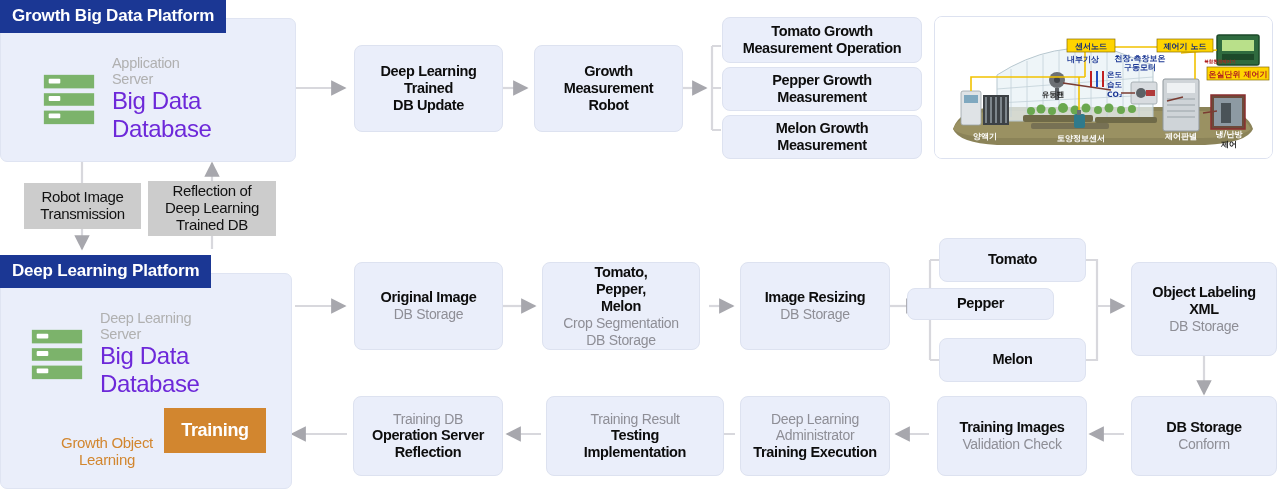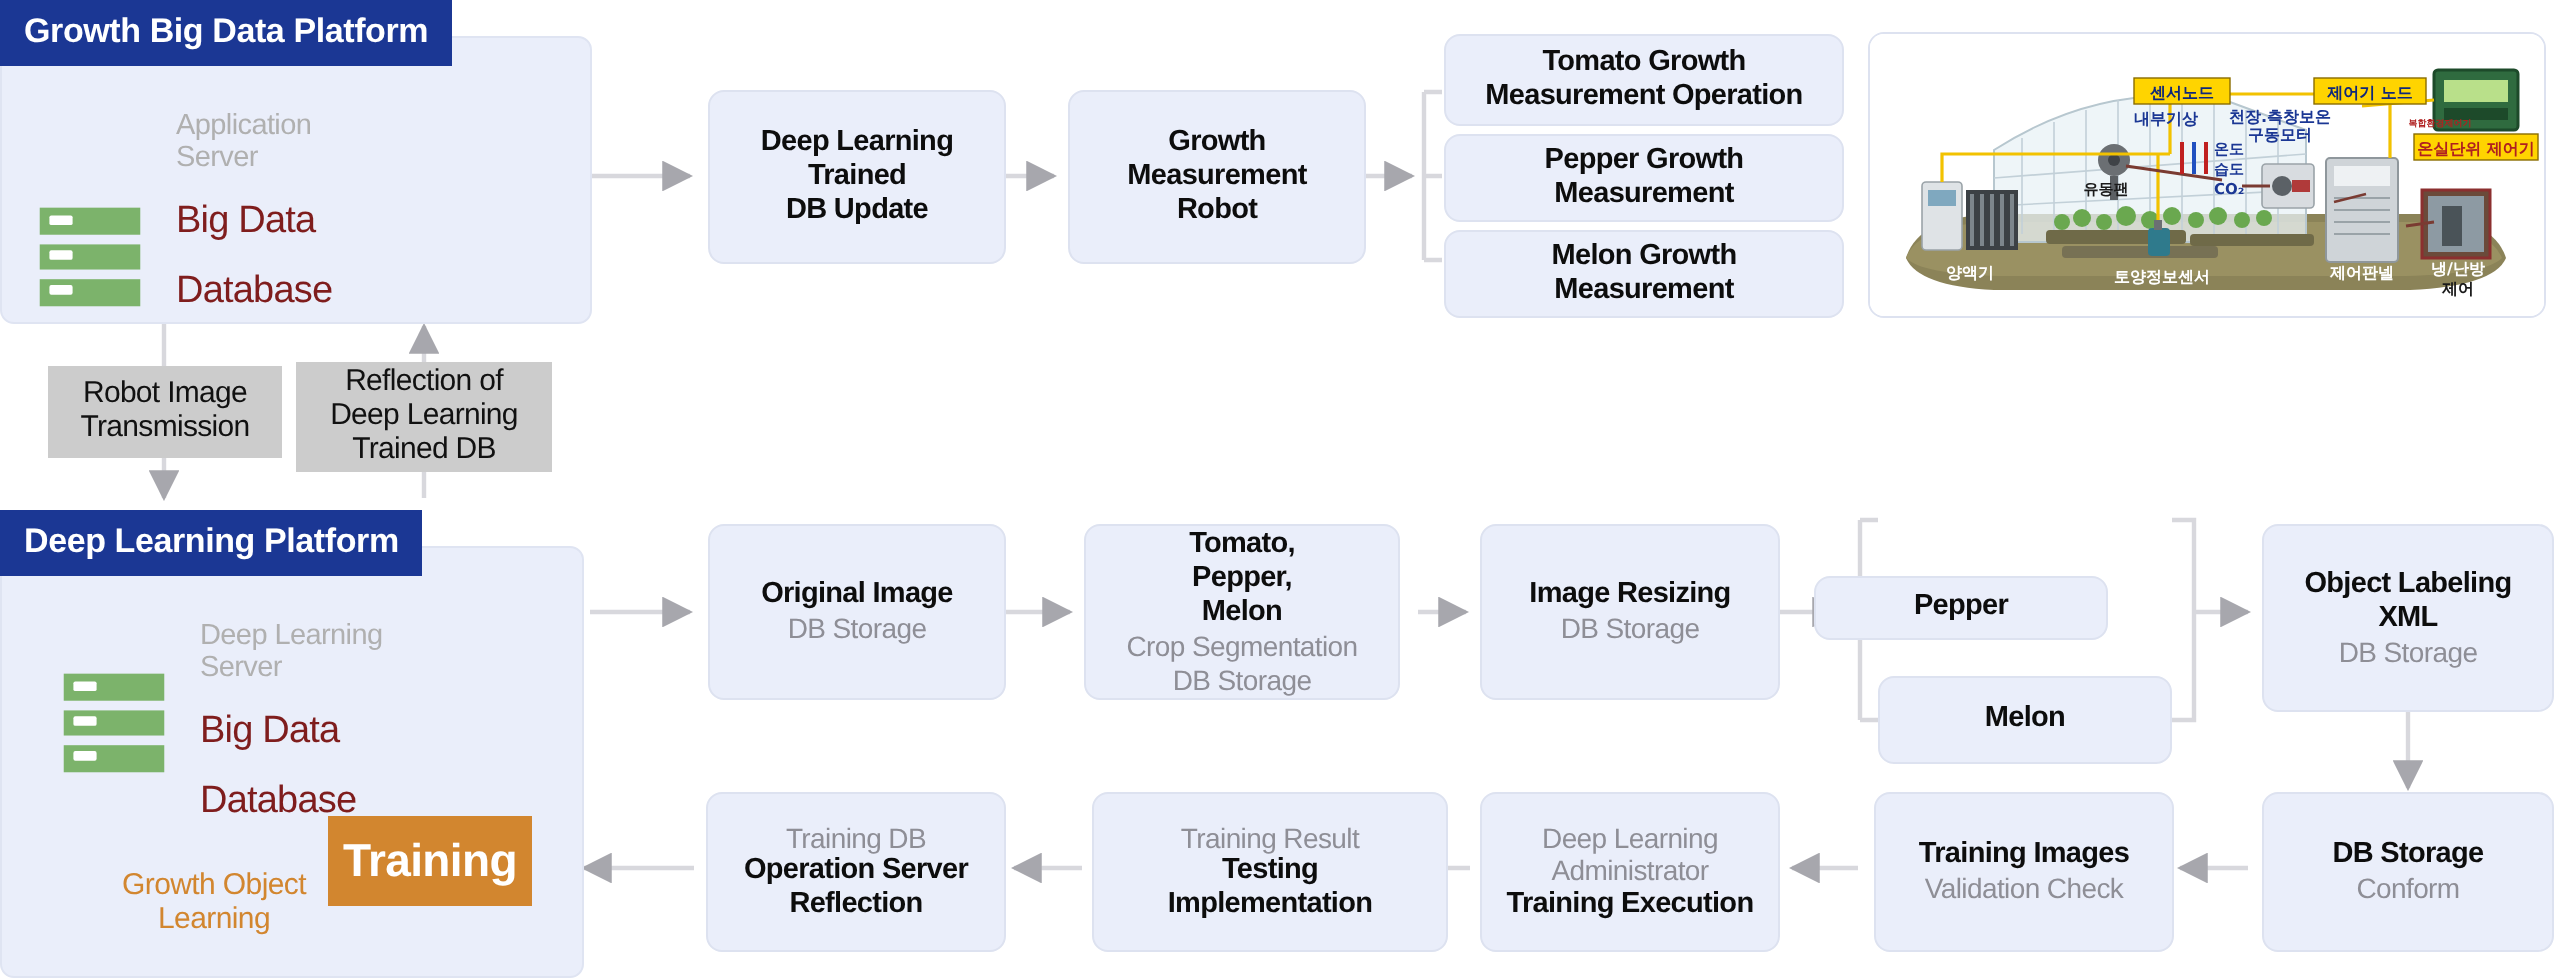--- a/index.html
+++ b/index.html
@@ -21,25 +21,25 @@
   }
   .platform-header {
     position: absolute; left: 0; top: 0;
     background: #1b3794; color: #ffffff;
     font-size: 17px; font-weight: bold; letter-spacing: -0.2px;
     padding: 6px 12px 7px 12px; white-space: nowrap; z-index: 3;
   }
   .server-row { position: absolute; display: flex; align-items: center; gap: 14px; }
   .server-icon { width: 58px; height: 58px; flex: none; }
   .server-text .sub { color: #b0b0b0; font-size: 14.5px; line-height: 1.12; letter-spacing: -0.3px; }
-  .server-text .main { color: #7f1d1d; font-size: 19px; line-height: 1.1; letter-spacing: -0.4px; margin-top: 14px; }
+  .server-text .main { color: #6d28d9; font-size: 24px; line-height: 1.1; letter-spacing: -0.4px; margin-top: 1px; }
 
   .training-box {
     position: absolute; background: #d2862f;
-    color: #ffffff; font-size: 23px; font-weight: bold; letter-spacing: -0.3px;
+    color: #ffffff; font-size: 18px; font-weight: bold; letter-spacing: -0.3px;
     display: flex; align-items: center; justify-content: center;
   }
   .learning-label {
     position: absolute; color: #d2862f; font-size: 15px;
     text-align: center; line-height: 1.12; letter-spacing: -0.3px;
   }
 
   
   .node {
     position: absolute; background: #eaeefa;
@@ -110,21 +110,21 @@
 
     <g stroke="#4a5560" stroke-width="3" fill="none">
       <path d="M 212 363 L 233 363 L 233 404" marker-end="url(#ahd)"></path>
       <path d="M 166 432 L 62 432 L 62 394" marker-end="url(#ahd)"></path>
     </g>
   </svg>
 
   <div class="platform" style="left:0px; top:0px; width:296px; height:162px;">
     <div class="platform-body" style="width:296px; height:144px;"></div>
     <div class="platform-header">Growth Big Data Platform</div>
-    <div class="server-row" style="left:16px; top:55px;align-items:flex-end;">
+    <div class="server-row" style="left:40px; top:55px;">
       <svg class="server-icon" viewBox="0 0 60 60">
         <rect x="4" y="5" width="52" height="15" fill="#7cb36b"></rect>
         <rect x="4" y="23" width="52" height="15" fill="#7cb36b"></rect>
         <rect x="4" y="41" width="52" height="15" fill="#7cb36b"></rect>
         <rect x="0" y="19" width="60" height="5" fill="#eaeefa"></rect>
         <rect x="0" y="37" width="60" height="5" fill="#eaeefa"></rect>
         <rect x="9" y="9" width="12" height="5" rx="1" fill="#ffffff"></rect>
         <rect x="9" y="27" width="12" height="5" rx="1" fill="#ffffff"></rect>
         <rect x="9" y="45" width="12" height="5" rx="1" fill="#ffffff"></rect>
       </svg>
@@ -342,20 +342,23 @@
     <div class="b">Pepper,</div>
     <div class="b">Melon</div>
     <div class="l">Crop Segmentation</div>
     <div class="l">DB Storage</div>
   </div>
   <div class="node" style="left:740px; top:262px; width:150px; height:88px;">
     <div class="b">Image Resizing</div>
     <div class="l">DB Storage</div>
   </div>
 
+  <div class="node" style="left:939px; top:238px; width:147px; height:44px;">
+    <div class="b">Tomato</div>
+  </div>
   <div class="node" style="left:897px; top:288px; width:147px; height:32px;margin-left:10px;">
     <div class="b">Pepper</div>
   </div>
   <div class="node" style="left:939px; top:338px; width:147px; height:44px;">
     <div class="b">Melon</div>
   </div>
 
   <div class="node" style="left:1131px; top:262px; width:146px; height:94px;">
     <div class="b">Object Labeling</div>
     <div class="b">XML</div>

